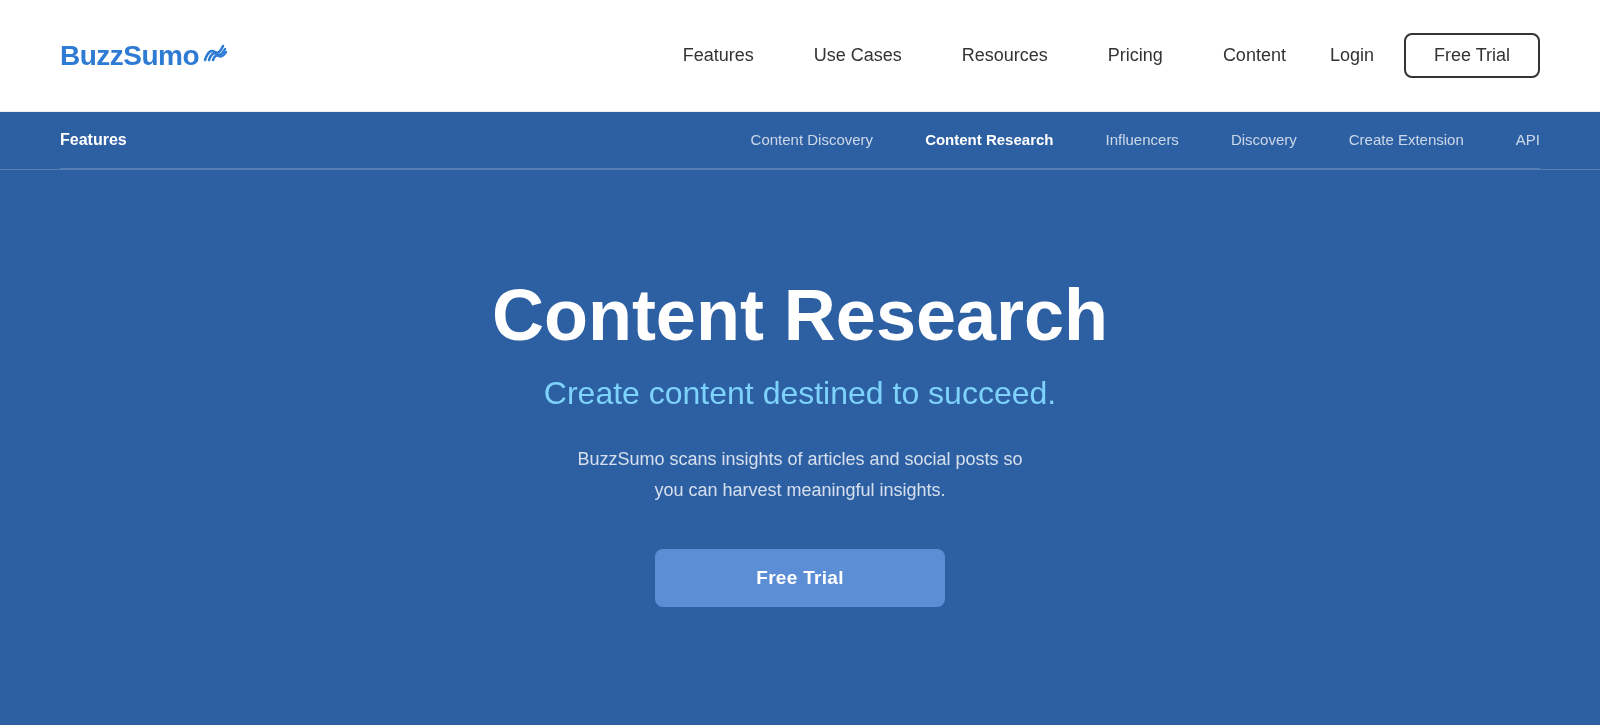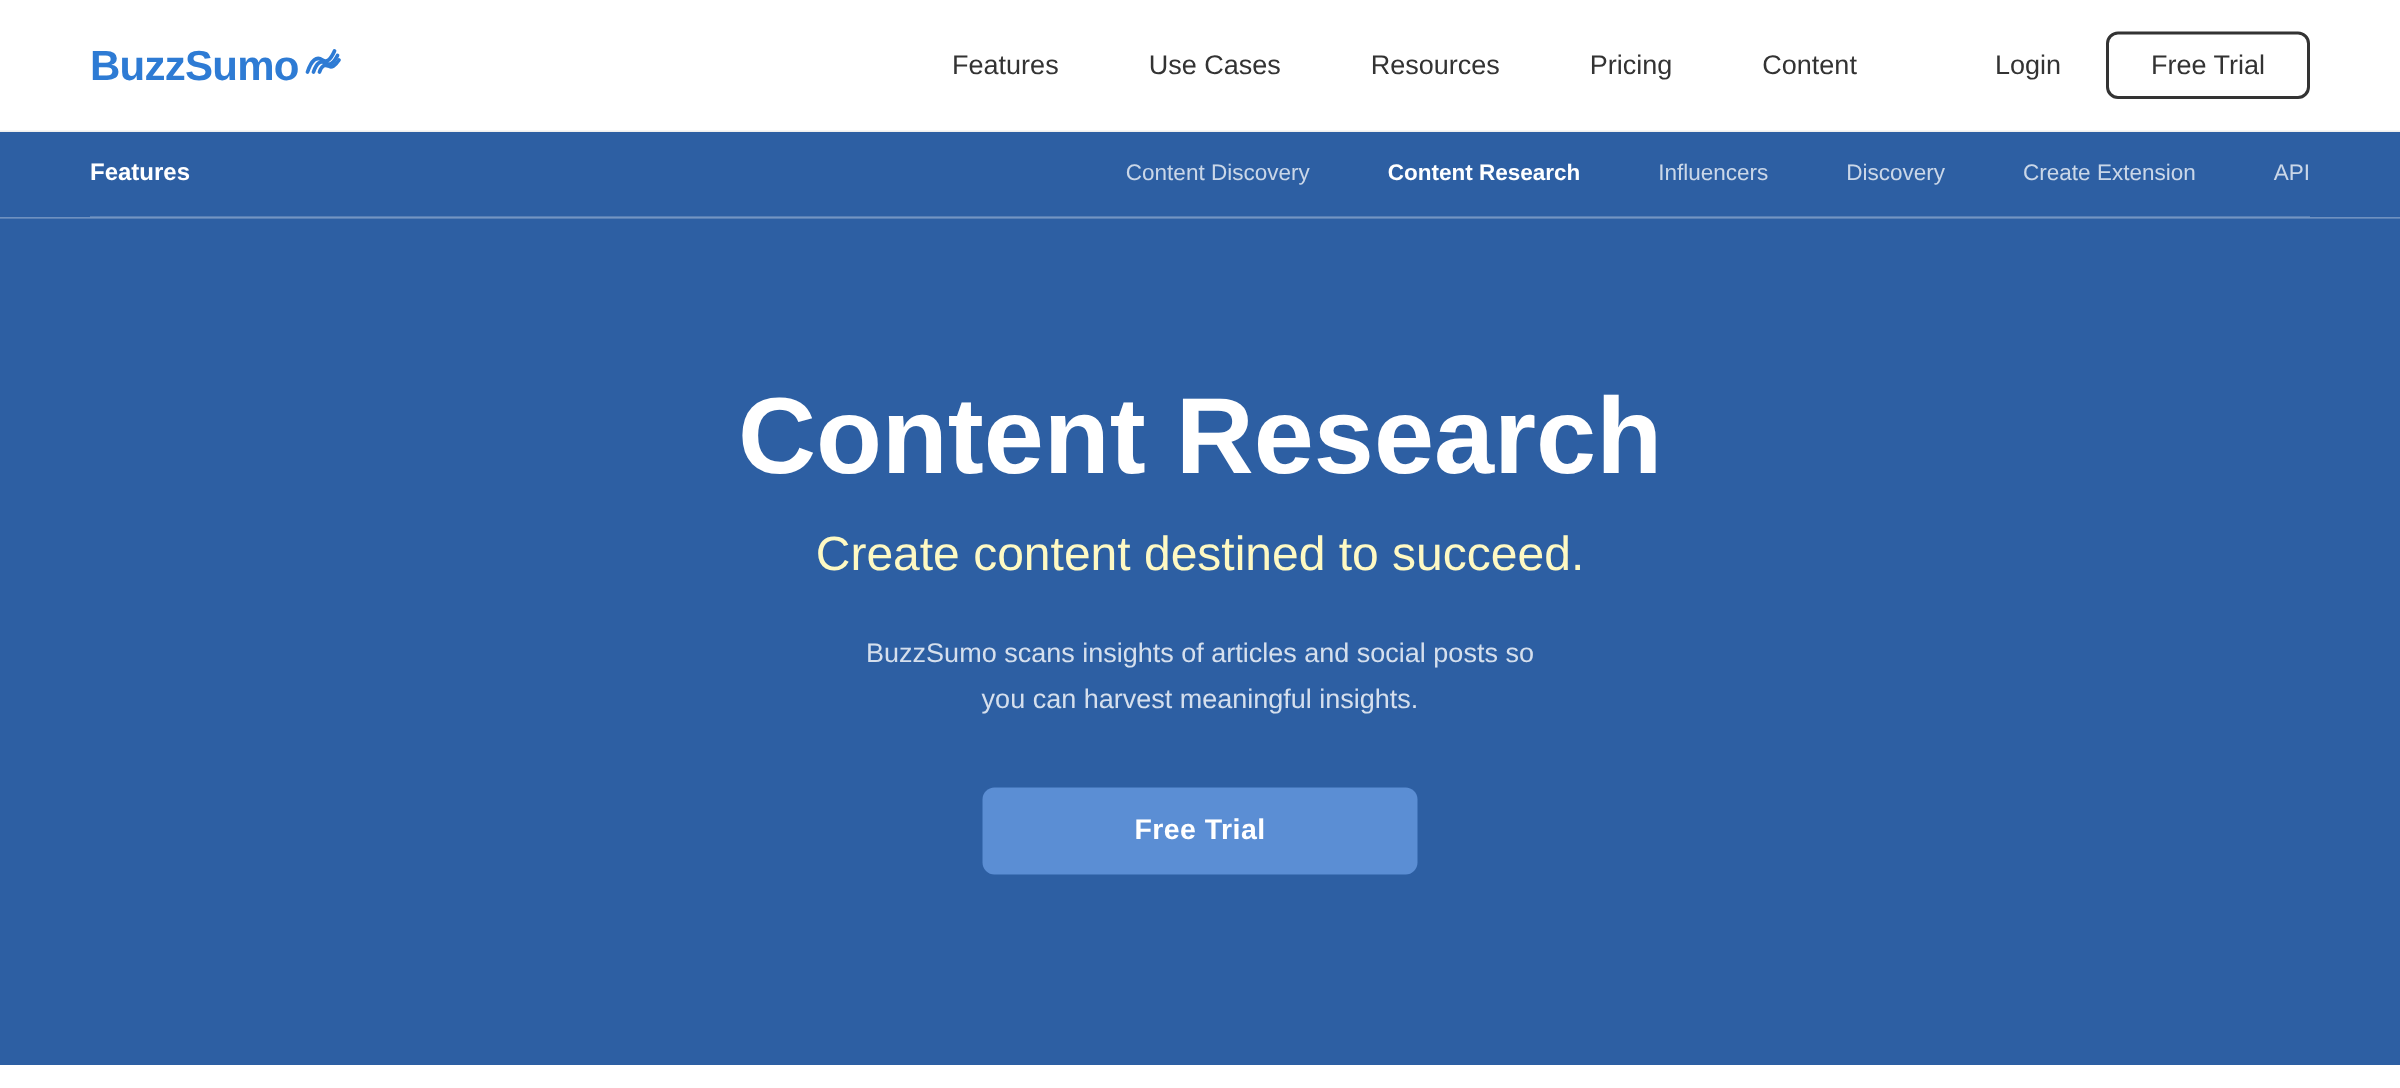--- a/index.html
+++ b/index.html
@@ -2,21 +2,21 @@
 <html><head>
   <meta charset="utf-8">
   <style>
     * { margin: 0; padding: 0; box-sizing: border-box; }
     body { font-family: -apple-system, BlinkMacSystemFont, 'Segoe UI', Helvetica, Arial, sans-serif; background: #fff; width: 1600px; }
 
     
     .navbar {
       display: flex;
       align-items: center;
-      height: 88px;
+      height: 112px;
       padding: 2px 60px;
       background: #fff;
       border-bottom: 1px solid #eee;
     }
     .navbar-logo {
       display: flex;
       align-items: center;
       margin-right: auto;
     }
     .logo-text {
@@ -40,21 +40,21 @@
     .navbar-nav li a {
       text-decoration: none;
       color: #333;
       font-size: 18px;
       font-weight: 400;
     }
     .navbar-actions {
       display: flex;
       align-items: center;
       gap: 30px;
-      margin-left: 92px;
+      margin-left: 44px;
     }
     .login-link {
       text-decoration: none;
       color: #333;
       font-size: 18px;
     }
     .free-trial-btn {
       border: 2px solid #333;
       border-radius: 8px;
       padding: 10px 28px;
@@ -118,21 +118,21 @@
       font-size: 72px;
       font-weight: 800;
       color: #fff;
       text-align: center;
       line-height: 1.1;
       margin-bottom: 20px;
     }
     .hero-subtitle {
       font-size: 32px;
       font-weight: 400;
-      color: #fef9c3;
+      color: #7dd3fc;
       text-align: center;
       margin-bottom: 32px;
     }
     .hero-desc {
       font-size: 18px;
       color: rgba(255,255,255,0.8);
       text-align: center;
       line-height: 1.7;
       max-width: 540px;
       margin-bottom: 44px;

